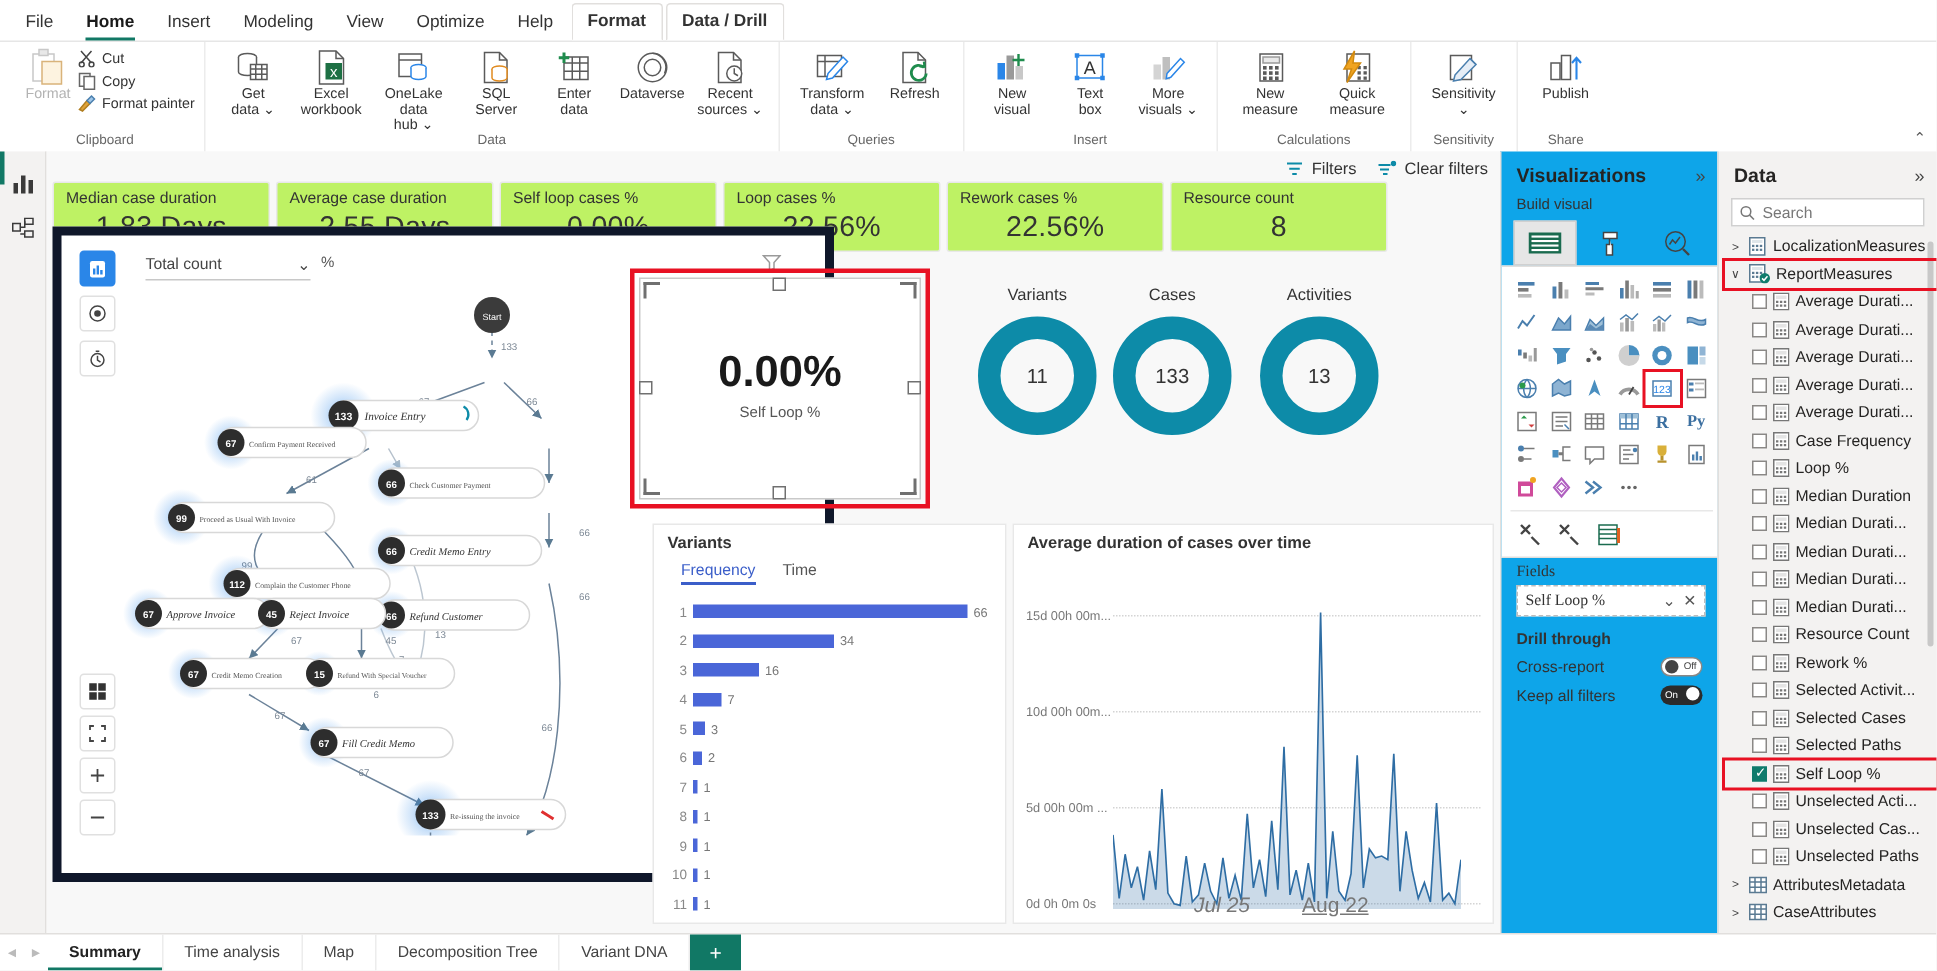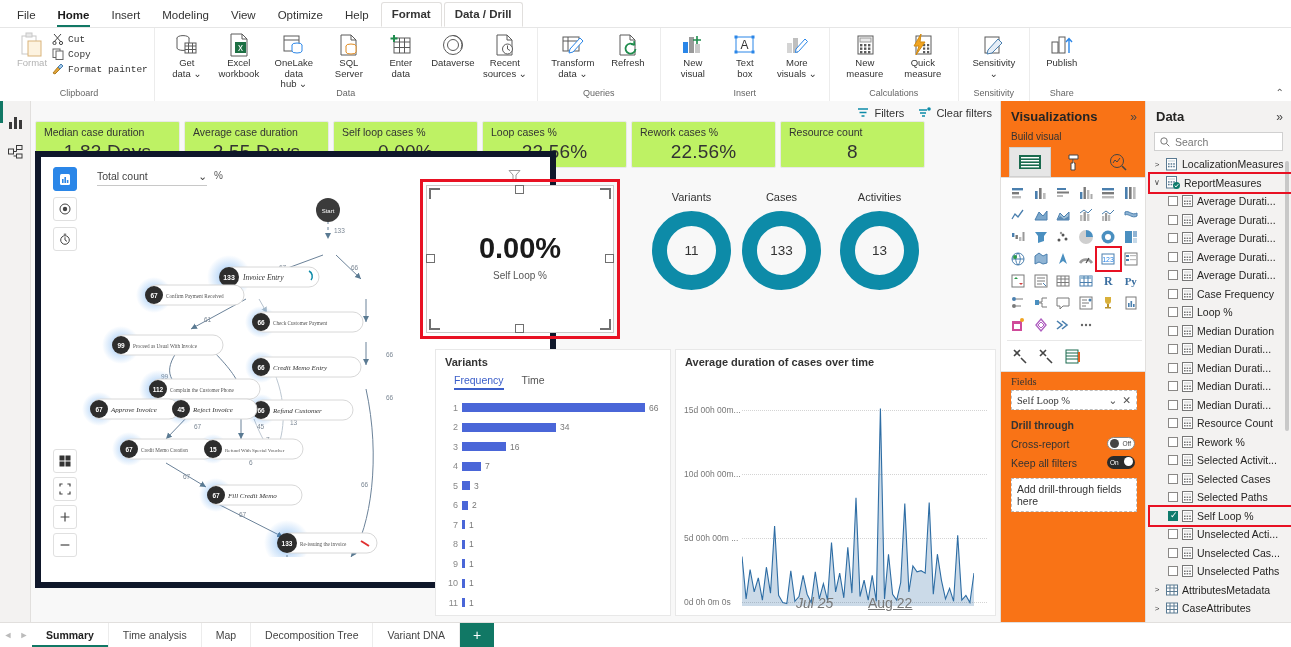--- a/index.html
+++ b/index.html
@@ -32,21 +32,21 @@
   .rgroup:last-child { border-right:none; }
   .rgroup-items { display:flex; align-items:flex-start; height:56px; }
   .rgroup-label { text-align:center; font-size:9px; color:#666; padding-bottom:3px; }
   .rbtn { display:flex; flex-direction:column; align-items:center; width:52px; padding:2px 1px;
           cursor:default; }
   .rbtn .glyph { height:26px; display:flex; align-items:center; justify-content:center; }
   .rbtn .cap { font-size:9.5px; text-align:center; line-height:1.12; color:#333; }
   .rbtn.big { width:58px; }
   .rbtn.disabled .cap { color:#b3b3b3; }
   .paste-btn { display:flex; flex-direction:column; align-items:center; width:40px; }
-  .clip-list { display:flex; flex-direction:column; justify-content:center; gap:3px; padding-top:3px;font-family:Liberation Mono, monospace; }
+  .clip-list { display:flex; flex-direction:column; justify-content:center; gap:3px; padding-top:3px; }
   .clip-item { display:flex; align-items:center; gap:4px; font-size:9.5px; color:#333; }
   #ribbon-collapse { position:absolute; right:7px; bottom:3px; font-size:10px; color:#555; }
   
   #leftnav { position:absolute; left:0; top:101px; width:31px; bottom:25px; background:#f3f2f1;
              border-right:1px solid #e1dfdd; padding-top:6px; }
   #leftnav::before { content:""; position:absolute; left:0; top:0; width:3px; height:22px; background:#117865; }
   .lnav-btn { width:31px; height:30px; display:flex; align-items:center; justify-content:center; }
   
   #canvas { position:absolute; left:31px; top:101px; right:291px; bottom:25px; background:#f8f8f8;
             overflow:hidden; }
@@ -88,21 +88,21 @@
   .vrow { display:flex; align-items:center; height:19.5px; padding-left:6px; }
   .vrow .idx { width:16px; text-align:right; font-size:9px; color:#888; margin-right:4px; }
   .vbar { height:9px; background:#4a66d8; }
   .vval { font-size:8.5px; color:#777; margin-left:4px; }
   
   #timechart { position:absolute; left:644px; top:248px; right:4px; bottom:6px; background:#fff;
                border:1px solid #e8e8e8; }
   .tc-ylab { position:absolute; font-size:8.5px; color:#777; left:8px; }
   .gridline { position:absolute; left:66px; right:8px; border-top:1px dotted #d4d4d4; }
   
-  #vizpane { position:absolute; right:146px; top:101px; width:145px; bottom:25px; background:#f97316;
+  #vizpane { position:absolute; right:146px; top:101px; width:145px; bottom:25px; background:#0ea5e9;
              border-left:1px solid #e1dfdd; }
   .pane-head { display:flex; justify-content:space-between; align-items:center; padding:8px 8px 5px 10px; }
   .pane-title { font-size:13px; font-weight:bold; color:#252423; }
   .chev { font-size:12px; color:#444; }
   .sub-label { font-size:10px; color:#333; padding:2px 0 3px 10px; }
   .build-tabs { display:flex; gap:2px; padding:2px 0 0 8px; }
   .build-tab { width:42px; height:30px; display:flex; align-items:center; justify-content:center; }
   .build-tab.sel { background:#e6e6e6; border:1px solid #d0d0d0; }
   #vizgallery { background:#fff; border-top:1px solid #e1dfdd; border-bottom:1px solid #e1dfdd;
                 padding:4px 3px 4px 6px; }
@@ -1164,21 +1164,20 @@
       <span>Off</span>
     </span>
   </div>
   <div class="drill-row">
     <span>Keep all filters</span>
     <span class="toggle on" style="position:relative;">
       <span>On</span>
       <span class="knob" style="background:#fff;position:absolute;right:2px;top:1px;"></span>
     </span>
   </div>
-  <div class="dropzone">Add drill-through fields here</div>
 </div>
 
 <div id="datapane">
   <div class="pane-head">
     <span class="pane-title">Data</span>
     <span class="chev">»</span>
   </div>
   <div id="searchbox">
     <svg width="10" height="10" viewBox="0 0 10 10">
         <circle cx="4" cy="4" r="3.2" fill="none" stroke="#777"></circle>

